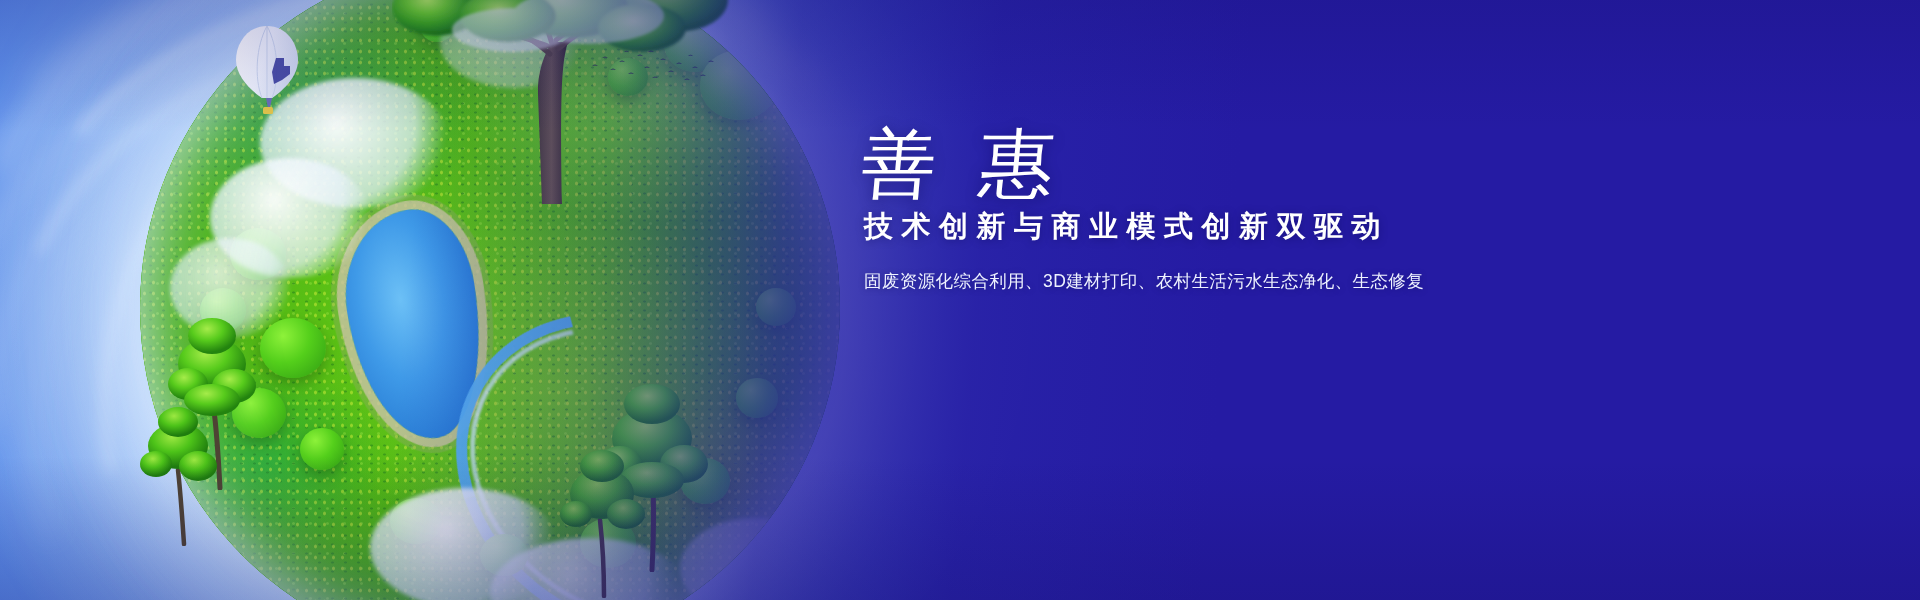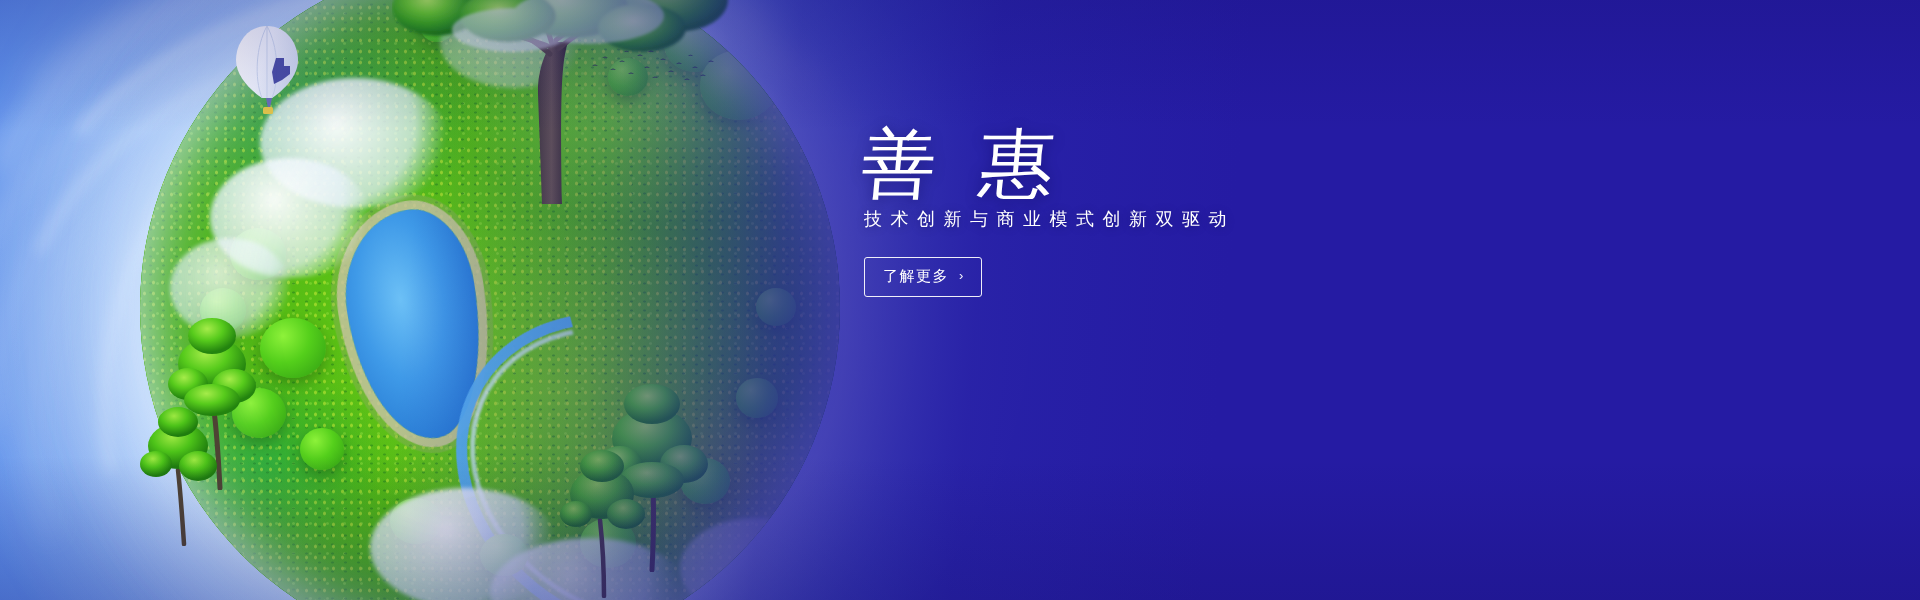--- a/index.html
+++ b/index.html
@@ -148,21 +148,21 @@
   .hl-small{
     font-family:"Liberation Serif","DejaVu Serif",serif;
     font-size:39px;line-height:1;font-weight:400;
     letter-spacing:7px;
     padding-bottom:6px;margin-left:6px;
   }
   .hl-gap{display:inline-block;width:44px;}
 
   .sub1{
     margin:0 0 0 2px;
-    font-size:18px;letter-spacing:8.5px;font-weight:400;
+    font-size:29px;letter-spacing:8.5px;font-weight:700;
     color:#ffffff;white-space:nowrap;
     text-shadow:0 1px 8px rgba(8,6,70,.40);
   }
   .sub2{
     margin:22px 0 0 2px;
     font-size:17.5px;letter-spacing:.4px;font-weight:400;
     color:#eef2ff;white-space:nowrap;
     text-shadow:0 1px 6px rgba(8,6,70,.35);
   }
   .cta{
@@ -439,20 +439,17 @@
 
   <div class="copy">
 
     <div class="headline">
       <span class="hl-big">善</span>
       <span class="hl-gap"></span>
       <span class="hl-big">惠</span>
     </div>
 
     <div class="sub1">技术创新与商业模式创新双驱动</div>
-
-    <button class="cta">
-      <span>了解更多</span>
-      <span class="chev">›</span>
-    </button>
+    <div class="sub2">固废资源化综合利用、3D建材打印、农村生活污水生态净化、生态修复</div>
+
 
   </div>
 </div>
 
 </body></html>

